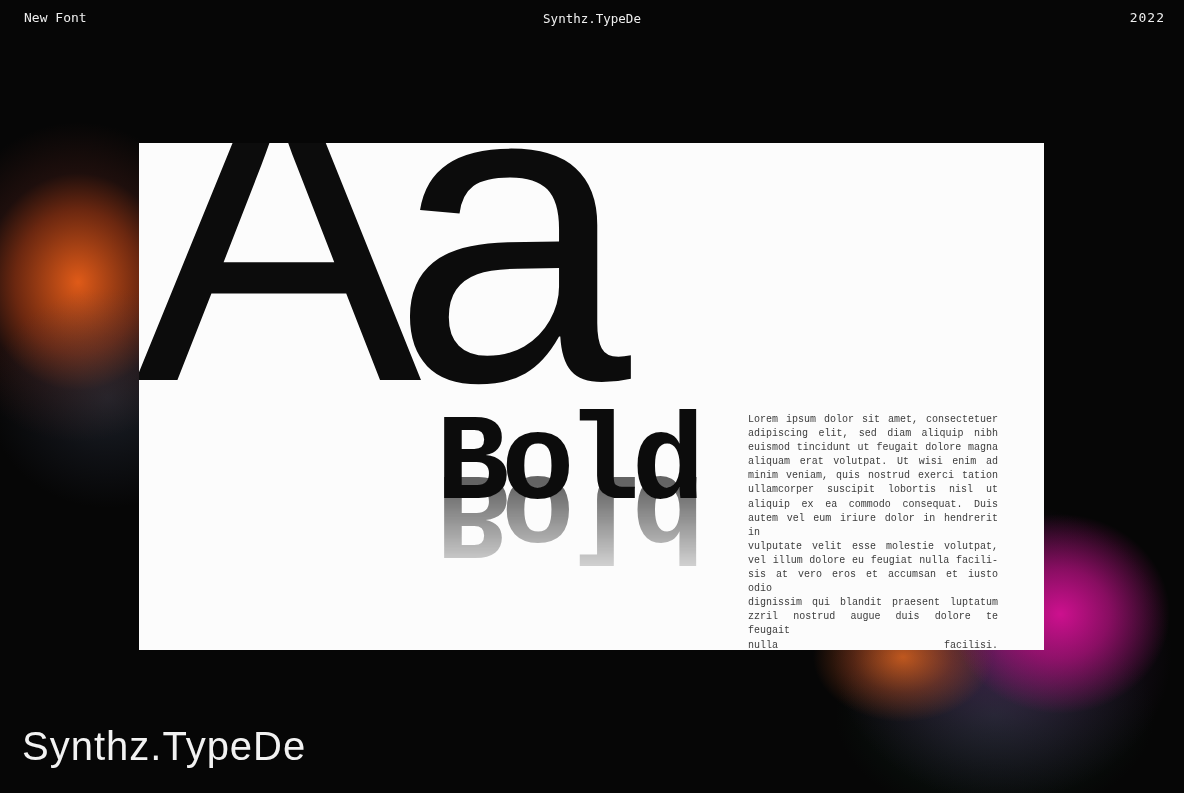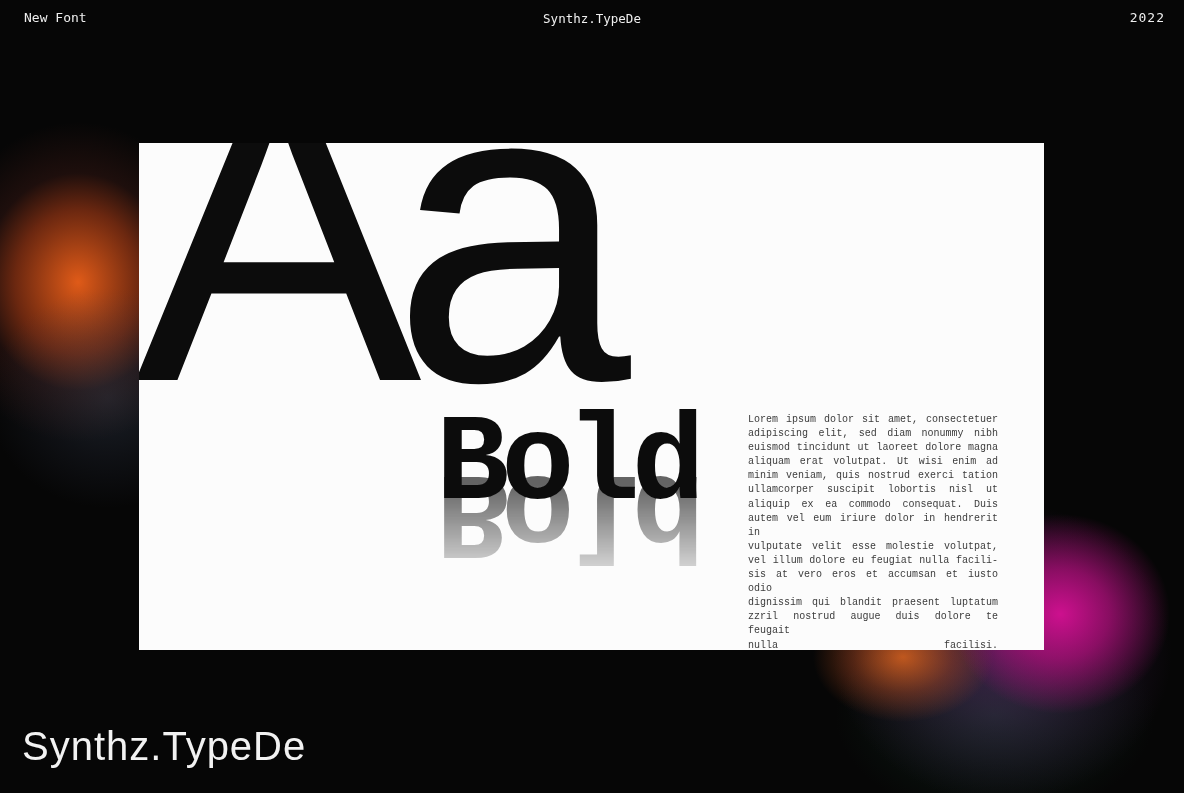--- a/index.html
+++ b/index.html
@@ -159,22 +159,22 @@
   <div class="card">
     <div class="glyph-sample">Aa</div>
 
     <div class="bold-wrap">
       <div class="bold-reflection">Bold</div>
       <div class="bold-main">Bold</div>
     </div>
 
     <div class="specimen-paragraph">
         <div class="para-line">Lorem ipsum dolor sit amet, consectetuer</div>
-        <div class="para-line">adipiscing elit, sed diam nonummy nibh</div>
-        <div class="para-line">euismod tincidunt ut laoreet dolore magna</div>
+        <div class="para-line">adipiscing elit, sed diam aliquip nibh</div>
+        <div class="para-line">euismod tincidunt ut feugait dolore magna</div>
         <div class="para-line">aliquam erat volutpat. Ut wisi enim ad</div>
         <div class="para-line">minim veniam, quis nostrud exerci tation</div>
         <div class="para-line">ullamcorper suscipit lobortis nisl ut</div>
         <div class="para-line">aliquip ex ea commodo consequat. Duis</div>
         <div class="para-line">autem vel eum iriure dolor in hendrerit in</div>
         <div class="para-line">vulputate velit esse molestie volutpat,</div>
         <div class="para-line">vel illum dolore eu feugiat nulla facili-</div>
         <div class="para-line">sis at vero eros et accumsan et iusto odio</div>
         <div class="para-line">dignissim qui blandit praesent luptatum</div>
         <div class="para-line">zzril nostrud augue duis dolore te feugait</div>

